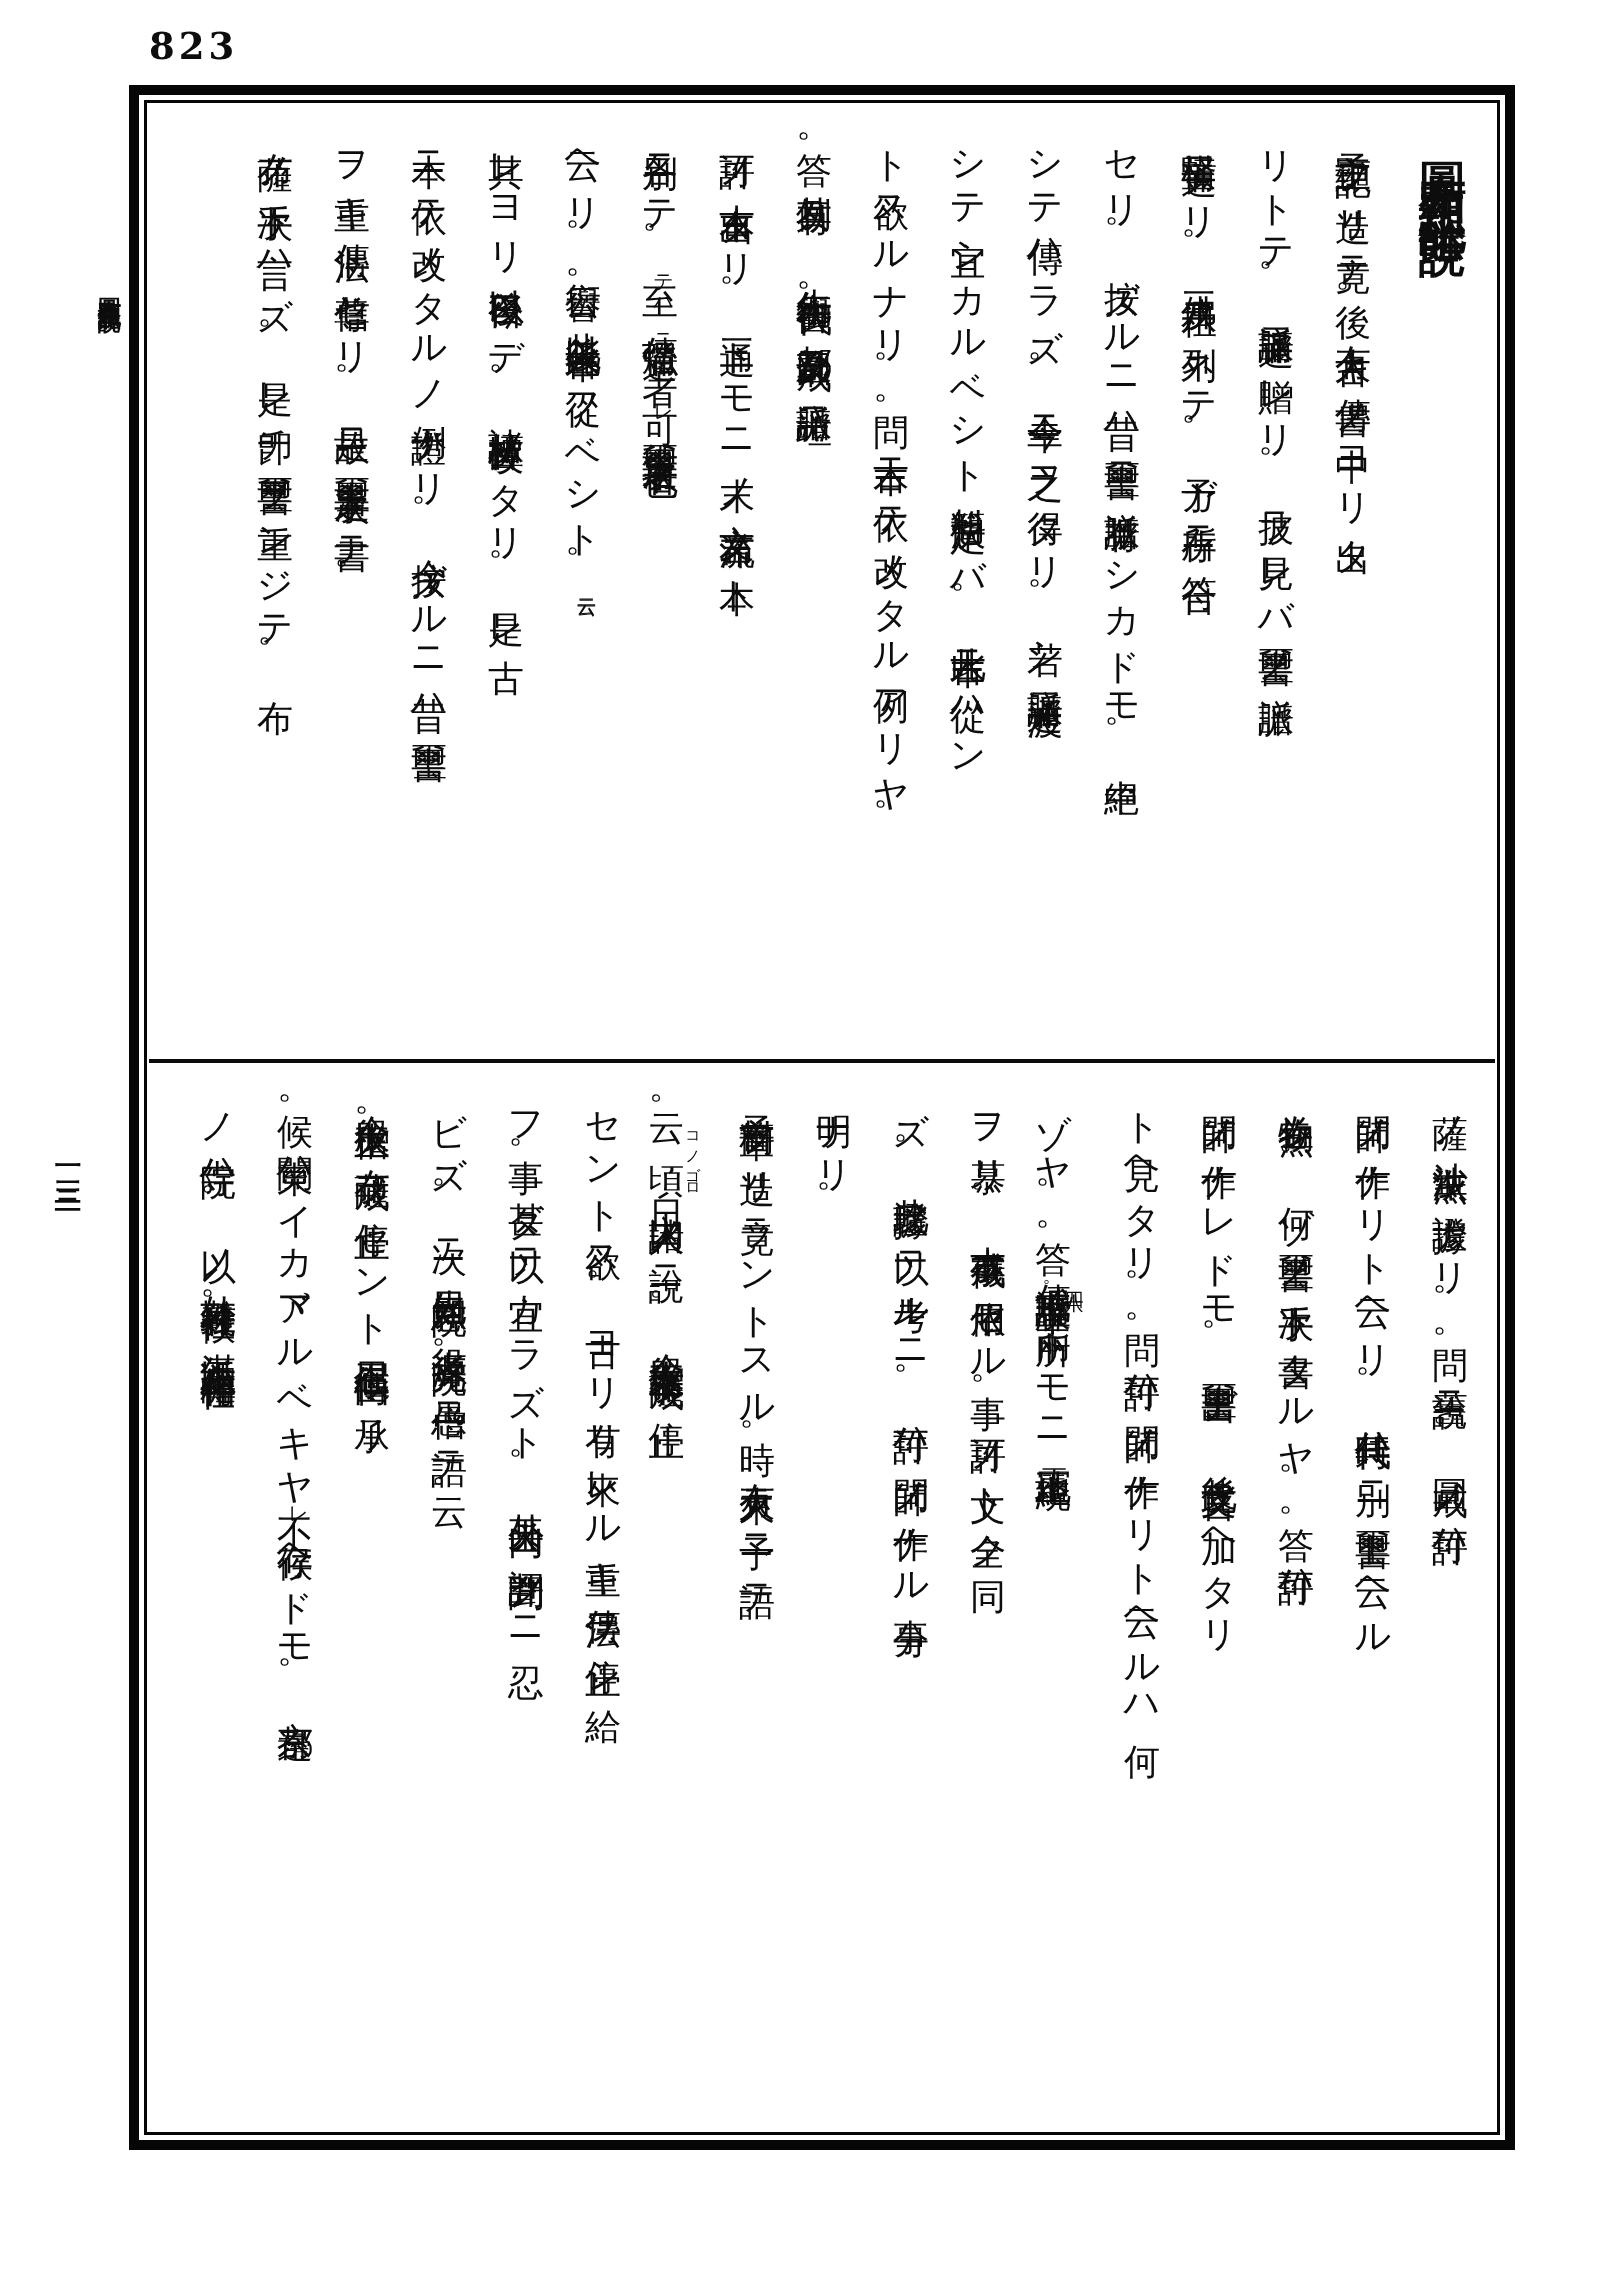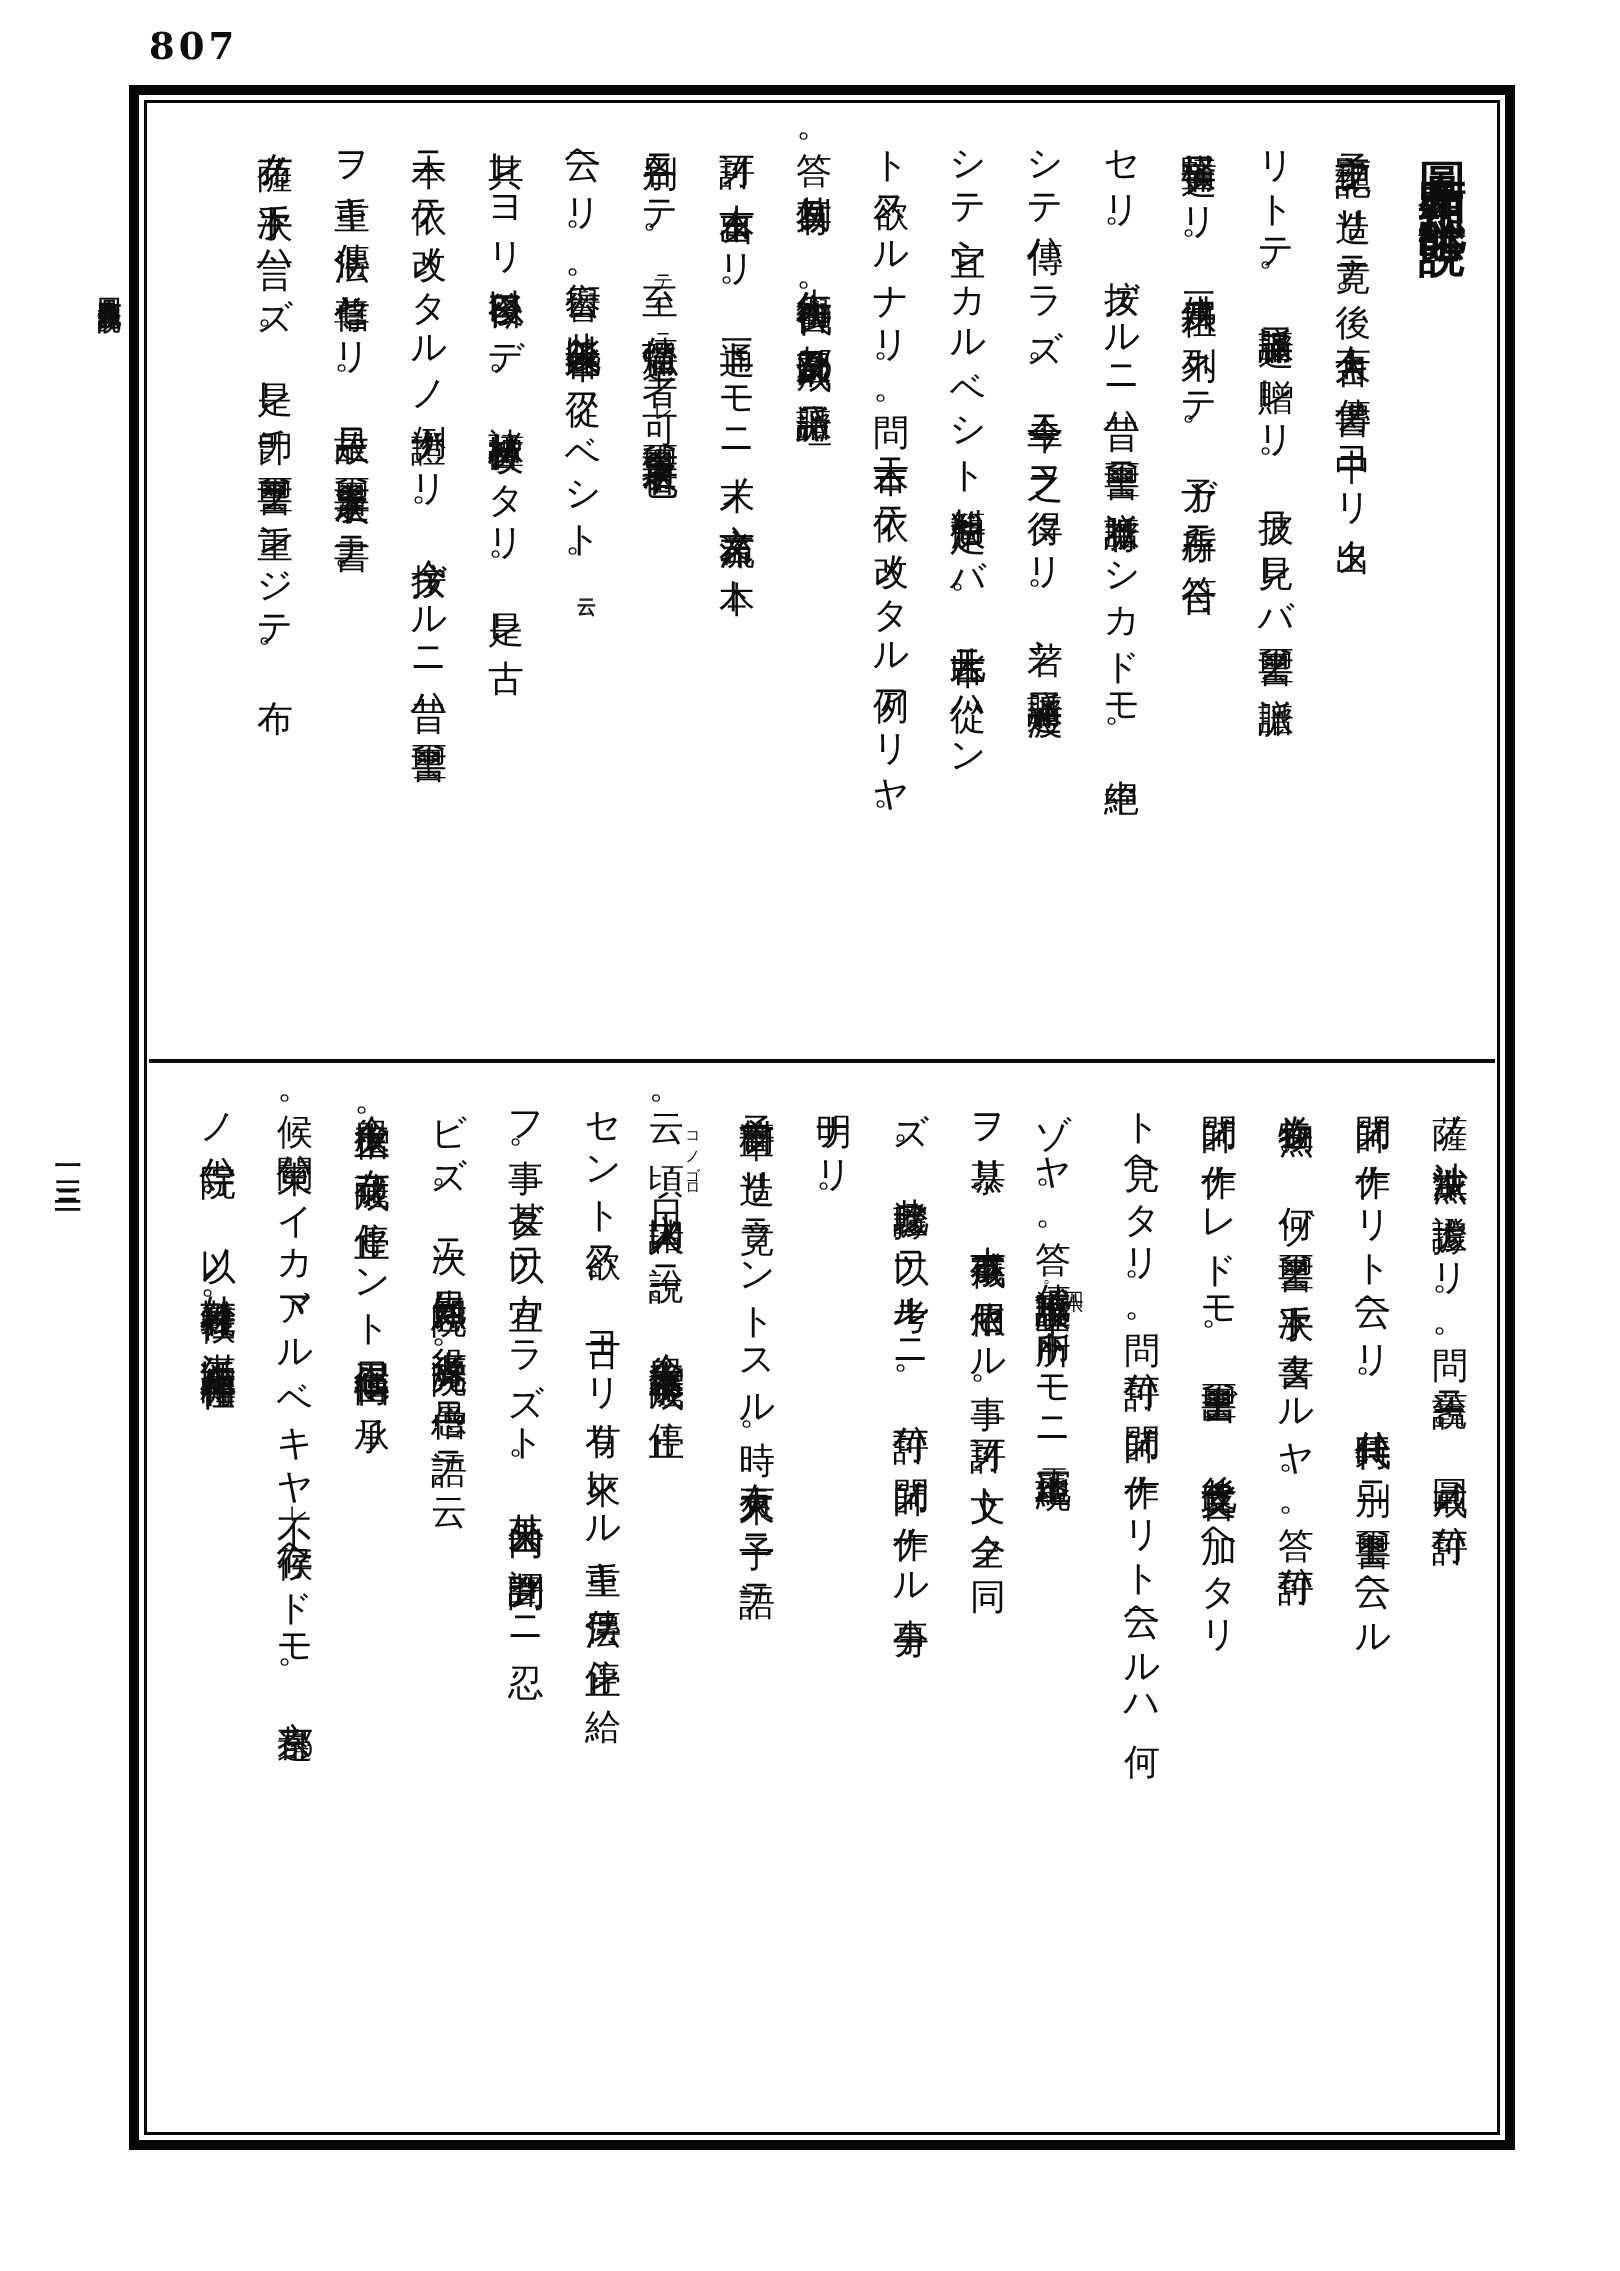--- a/index.html
+++ b/index.html
@@ -52,21 +52,21 @@
   }
   .warichu span{display:block;width:22px;font-size:19px;letter-spacing:1px;line-height:22px;}
   ruby{ruby-position:over;}
   rt{font-size:15px;letter-spacing:0;font-family:"DejaVu Serif", serif;}
 </style>
 </head>
 <body>
 
 <div class="scan-page">
 
-  <div class="pageno-top">807</div>
+  <div class="pageno-top">823</div>
 
   <div class="margin-title vtext">圓布顯正記餘說</div>
 
   <div class="pageno-side vtext">一三三</div>
 
   <div class="frame">
     <div class="frame-inner"></div>
 
     <div class="block block-top vtext" id="top-block">
       <div class="tcol title-col">圓布顯正記餘說</div>

